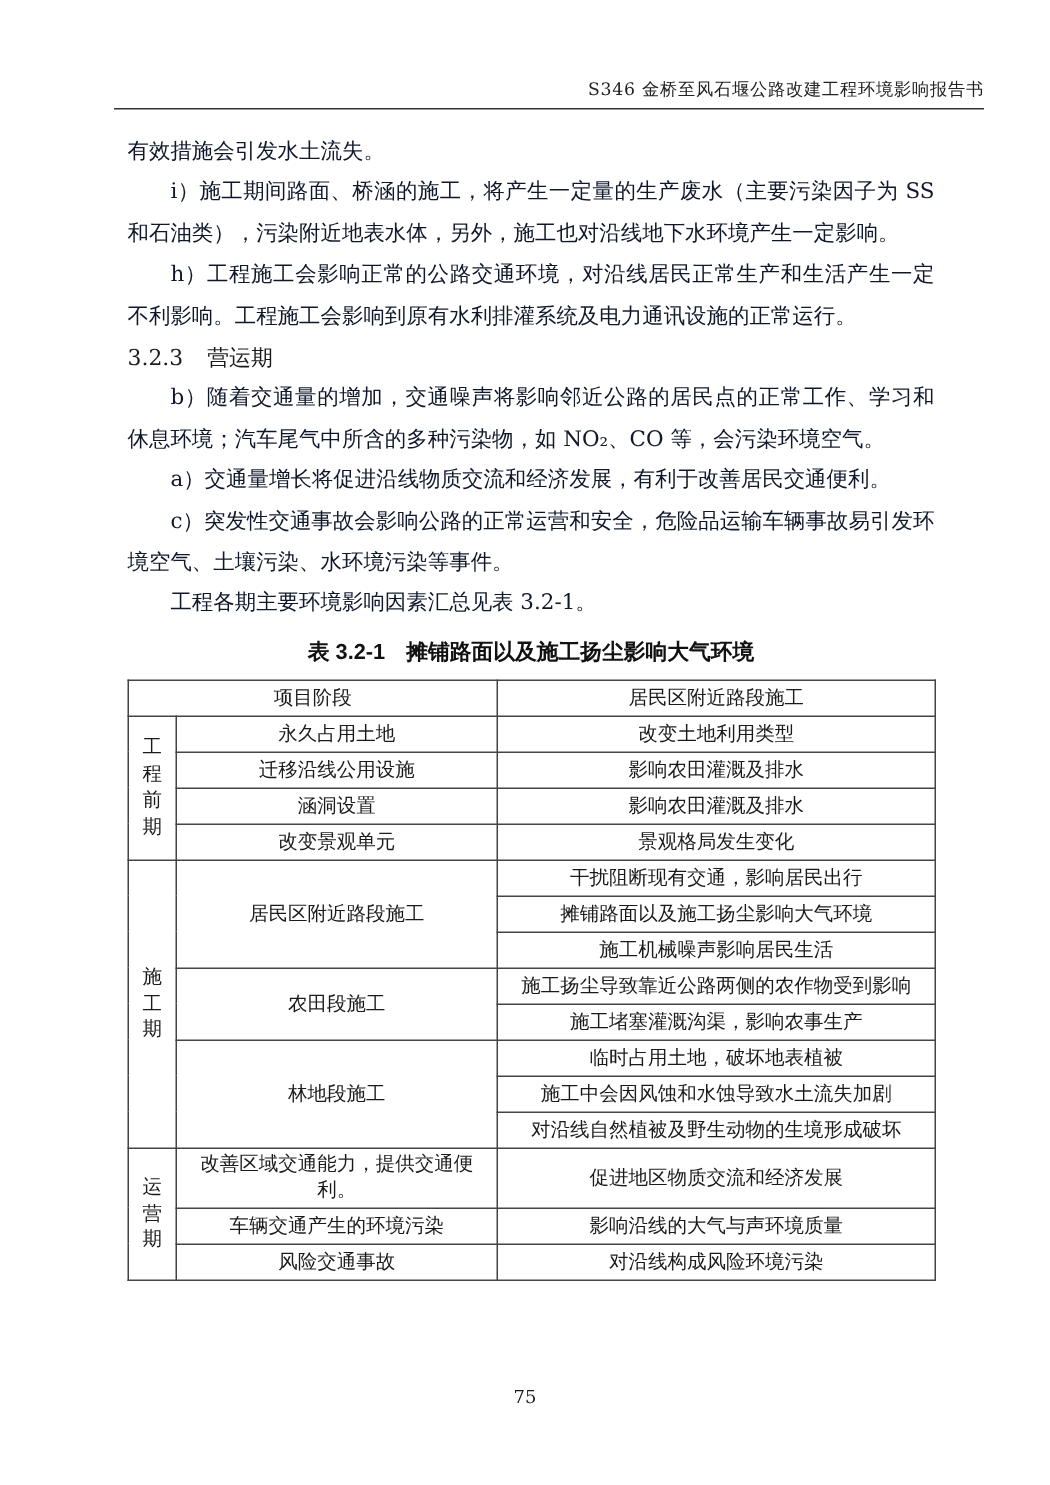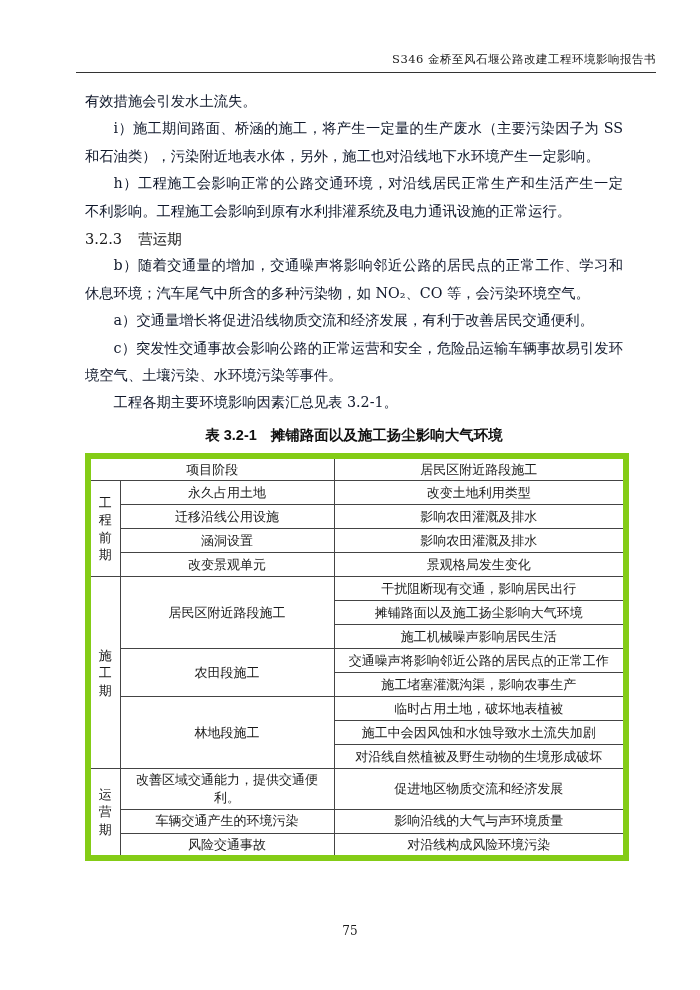--- a/index.html
+++ b/index.html
@@ -60,21 +60,21 @@
     font-size: 14.5px;
     line-height: 22px;
     margin: 7px 0 7px 0;
     color: #111;
   }
   .table-caption .cap-num { margin-right: 14px; }
   table.impact-table {
     border-collapse: collapse;
     table-layout: fixed;
     width: 538px;
-    border: 6px solid #84cc16;
+    border: 1px solid #84cc16;
   }
   table.impact-table td {
     border: 1px solid #444;
     text-align: center;
     vertical-align: middle;
     font-size: 13px;
     line-height: 1.35;
     padding: 2px 3px;
     color: #1a1a1a;
   }
@@ -156,21 +156,21 @@
           <td>干扰阻断现有交通，影响居民出行</td>
         </tr>
         <tr>
           <td>摊铺路面以及施工扬尘影响大气环境</td>
         </tr>
         <tr>
           <td>施工机械噪声影响居民生活</td>
         </tr>
         <tr>
           <td rowspan="2">农田段施工</td>
-          <td>交通噪声将影响邻近公路的居民点的正常工作</td>
+          <td>施工扬尘导致靠近公路两侧的农作物受到影响</td>
         </tr>
         <tr>
           <td>施工堵塞灌溉沟渠，影响农事生产</td>
         </tr>
         <tr>
           <td rowspan="3">林地段施工</td>
           <td>临时占用土地，破坏地表植被</td>
         </tr>
         <tr>
           <td>施工中会因风蚀和水蚀导致水土流失加剧</td>

